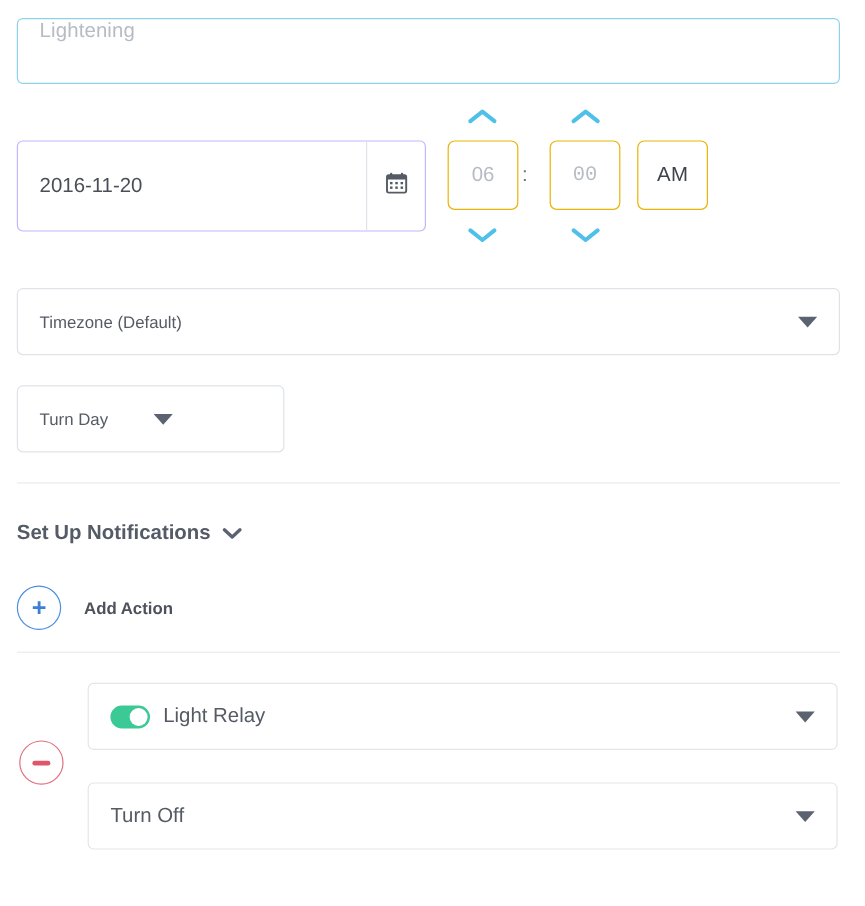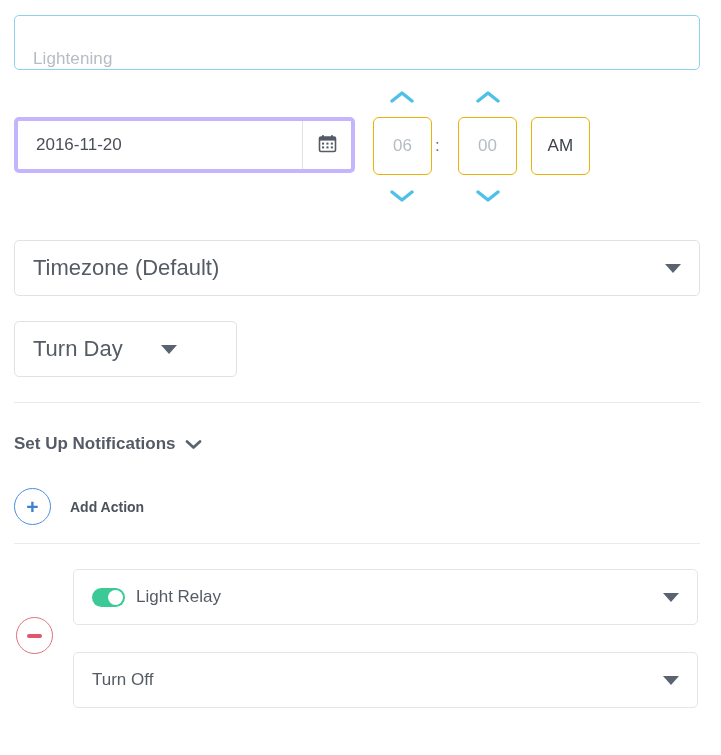--- a/index.html
+++ b/index.html
@@ -12,34 +12,34 @@
   }
   .page { position: relative; width: 721px; height: 755px; background:#fff; }
 
   
   .name-input {
     position: absolute; left: 14px; top: 15px;
     width: 686px; height: 55px;
     border: 1px solid #8ed2ea;
     border-radius: 5px;
     background: #fff;
-    display: flex; align-items: flex-end;
+    display: flex; align-items: flex-start;
     padding: 0 18px;
     font-size: 17px;
     color: #b6bcc4;
     letter-spacing: .1px;
   }
 
   
   .dt-row { position: absolute; left: 14px; top: 117px; height: 58px; }
 
   .date-box {
     position: absolute; left: 0; top: 0;
-    width: 341px; height: 56px;
-    border: 4px solid #c4b5fd;
+    width: 341px; height: 76px;
+    border: 1px solid #c4b5fd;
     border-radius: 5px;
     background: #fff;
     display: flex; align-items: stretch;
   }
   .date-text {
     flex: 1;
     display: flex; align-items: center;
     padding-left: 18px;
     font-size: 17px;
     color: #4a4f57;
@@ -55,21 +55,21 @@
     position: absolute; top: 0;
     width: 59px; height: 58px;
     border: 1px solid #eab308;
     border-radius: 6px;
     background: #fff;
     display: flex; align-items: center; justify-content: center;
     font-size: 17px;
     color: #b6bcc4;
   }
   .spin.hour { left: 359px; }
-  .spin.minute { left: 444px; }
+  .spin.minute { left: 444px; font-family: Liberation Mono, monospace; }
   .spin.ampm { left: 517px; color: #3e434b; font-weight: normal; letter-spacing: .3px; }
 
   .colon {
     position: absolute; left: 421px; top: 0; height: 58px;
     display: flex; align-items: center;
     font-size: 17px; color: #6a727c;
   }
 
   .chev {
     position: absolute;
@@ -83,21 +83,21 @@
   .chev.dn-m   { left: 459px; top: 70px; }
 
   
   .select {
     position: absolute;
     border: 1px solid #dfe3e8;
     border-radius: 5px;
     background: #fff;
     display: flex; align-items: center;
     padding: 0 18px;
-    font-size: 22px;
+    font-size: 14px;
     color: #555b64;
   }
   .select .lbl { flex: 1; }
   .caret { width: 0; height: 0;
     border-left: 8px solid transparent;
     border-right: 8px solid transparent;
     border-top: 9px solid #5b6370;
   }
   .tz      { left: 14px; top: 240px; width: 686px; height: 56px; }
   .repeat  { left: 14px; top: 321px; width: 223px; height: 56px; }

